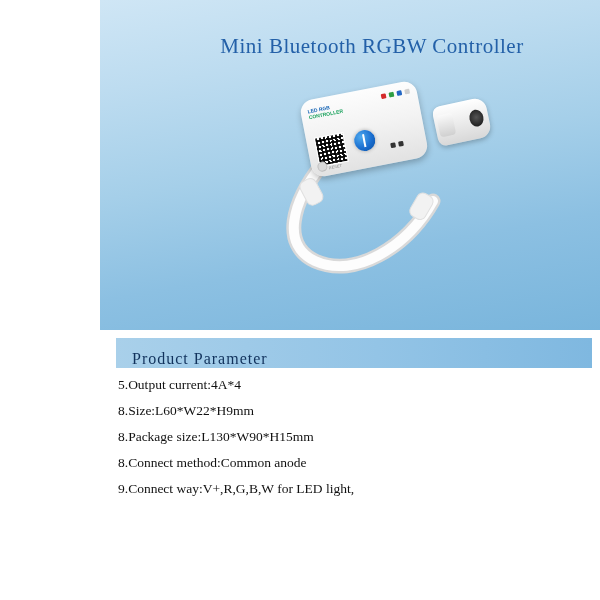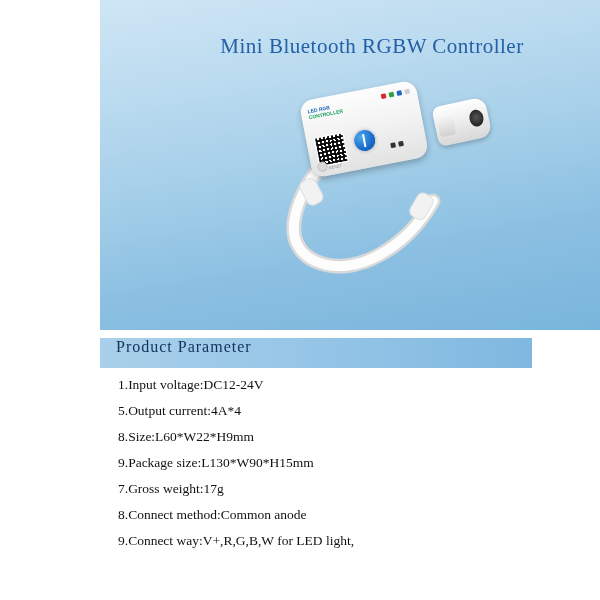--- a/index.html
+++ b/index.html
@@ -183,27 +183,27 @@
     right: 5px;
     top: 11px;
     width: 14px;
     height: 17px;
     border-radius: 50%;
     background: radial-gradient(circle at 50% 45%, #555 0%, #2b2b2b 60%, #111 100%);
   }
   
   .param-header {
     position: absolute;
-    left: 100px;
+    left: 116px;
     top: 338px;
-    width: 432px;
+    width: 476px;
     height: 30px;
     background: linear-gradient(90deg,#a9d0ea 0%, #93c4e6 55%, #7fb8e0 100%);
     display: flex;
-    align-items: flex-start;
+    align-items: flex-end;
   }
   .param-header-text {
     margin-left: 16px;
     font-family: "Liberation Serif", serif;
     font-size: 16px;
     color: #11325c;
     letter-spacing: 1px;
   }
   .param-list {
     position: absolute;
@@ -262,23 +262,21 @@
         </div>
       </div>
     </div>
   </div>
 
   <div class="param-header">
     <div class="param-header-text">Product Parameter</div>
   </div>
 
   <div class="param-list">
-    <div class="param-item">1.Input voltage:DC12-24V</div>
     <div class="param-item">5.Output current:4A*4</div>
     <div class="param-item">8.Size:L60*W22*H9mm</div>
-    <div class="param-item">9.Package size:L130*W90*H15mm</div>
-    <div class="param-item">7.Gross weight:17g</div>
+    <div class="param-item">8.Package size:L130*W90*H15mm</div>
     <div class="param-item">8.Connect method:Common anode</div>
     <div class="param-item">9.Connect way:V+,R,G,B,W for LED light,</div>
 
   </div>
 
 </div>
 
 </body></html>

